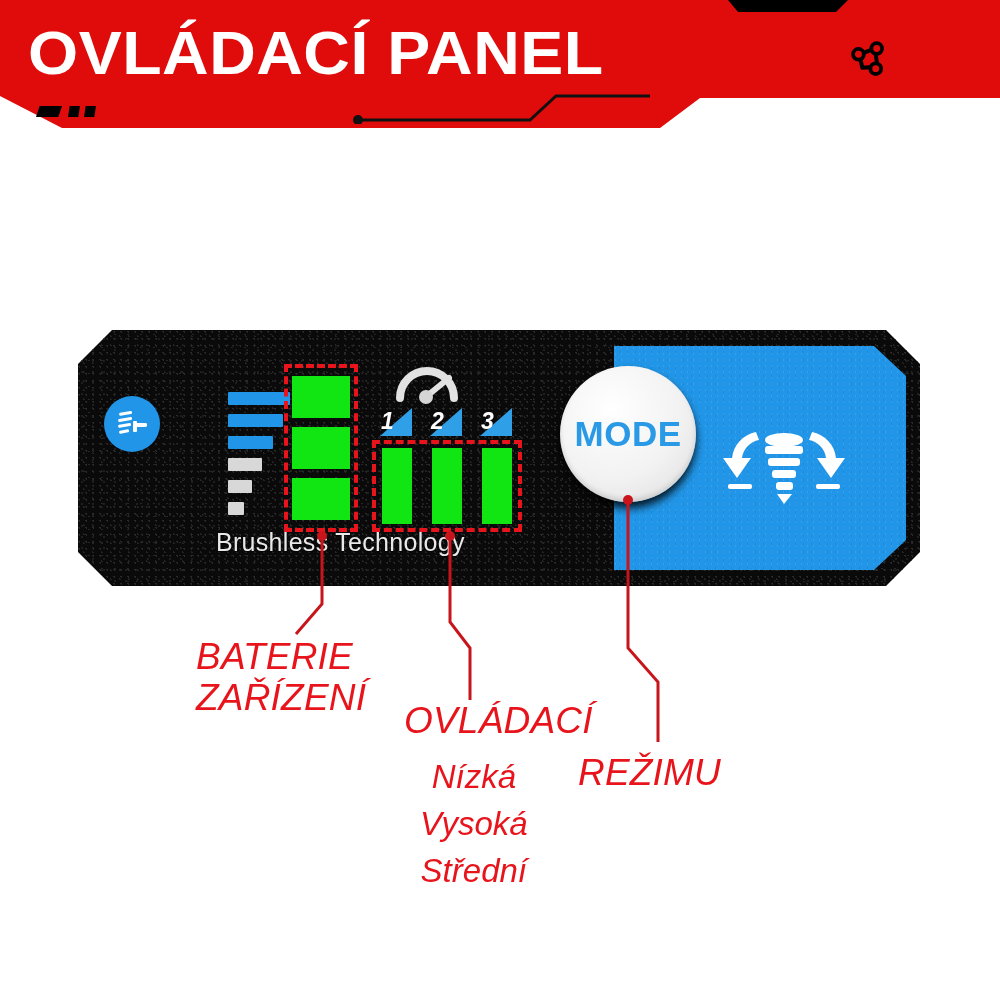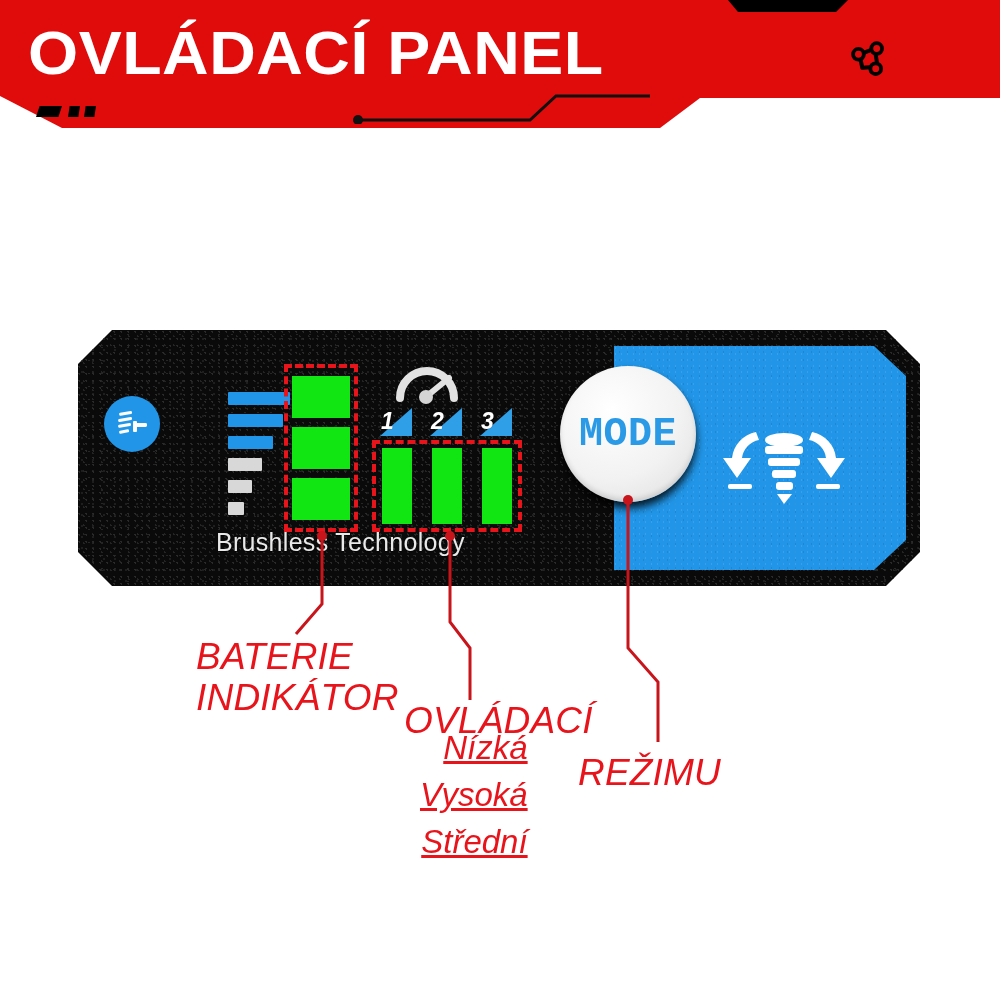--- a/index.html
+++ b/index.html
@@ -141,34 +141,34 @@
 
   
   .mode-btn {
     position: absolute; left: 482px; top: 36px; width: 136px; height: 136px;
     border-radius: 50%;
     background: radial-gradient(circle at 38% 32%, #ffffff 0%, #f2f2f2 55%, #dcdcdc 100%);
     box-shadow: 0 6px 8px rgba(0,0,0,.85), inset 0 -3px 5px rgba(0,0,0,.12);
     display: flex; align-items: center; justify-content: center;
   }
   .mode-btn span {
-    color: #2b9ae6; font-weight: 700; font-size: 40px; letter-spacing: 0.5px;
-    font-family: Liberation Mono, monospace;
+    color: #2b9ae6; font-weight: 700; font-size: 35px; letter-spacing: 0.5px;
+    font-family: Liberation Sans, sans-serif;
   }
 
   
   .leaders { position: absolute; left: 0; top: 0; width: 1000px; height: 1000px; pointer-events: none; }
 
   .lab { position: absolute; color: #e8141b; font-family: "Liberation Sans", sans-serif; white-space: nowrap; }
   .lab.big { font-weight: 400; font-style: italic; font-size: 37px; line-height: 41px; letter-spacing: 0.2px; }
   .lab.sub { font-style: italic; font-size: 33px; line-height: 47px; font-weight: 400; }
 
   #lab-battery { left: 196px; top: 636px; }
   #lab-device  { left: 404px; top: 700px; }
-  #lab-speeds  { left: 420px; top: 724px; text-align: right; text-decoration: underline; }
+  #lab-speeds  { left: 420px; top: 753px; text-align: center; }
   #lab-mode    { left: 578px; top: 752px; }
 </style>
 </head>
 <body>
 
 <div id="page">
 
   <div class="header"></div>
   <div class="header-tab"></div>
 
@@ -290,21 +290,21 @@
     </g>
 
     <g>
       <circle cx="628" cy="500" r="5" fill="#c8151b"></circle>
       <path d="M628 500 L628 648 L658 682 L658 742" fill="none" stroke="#c8151b" stroke-width="3"></path>
     </g>
   </svg>
 
   <div class="lab big" id="lab-battery">
     <div>BATERIE</div>
-    <div>INDIKÁTOR</div>
+    <div>ZAŘÍZENÍ</div>
   </div>
 
   <div class="lab big" id="lab-device">
     <div>OVLÁDACÍ</div>
   </div>
 
   <div class="lab sub" id="lab-speeds">
     <div>Nízká</div>
     <div>Vysoká</div>
     <div>Střední</div>

